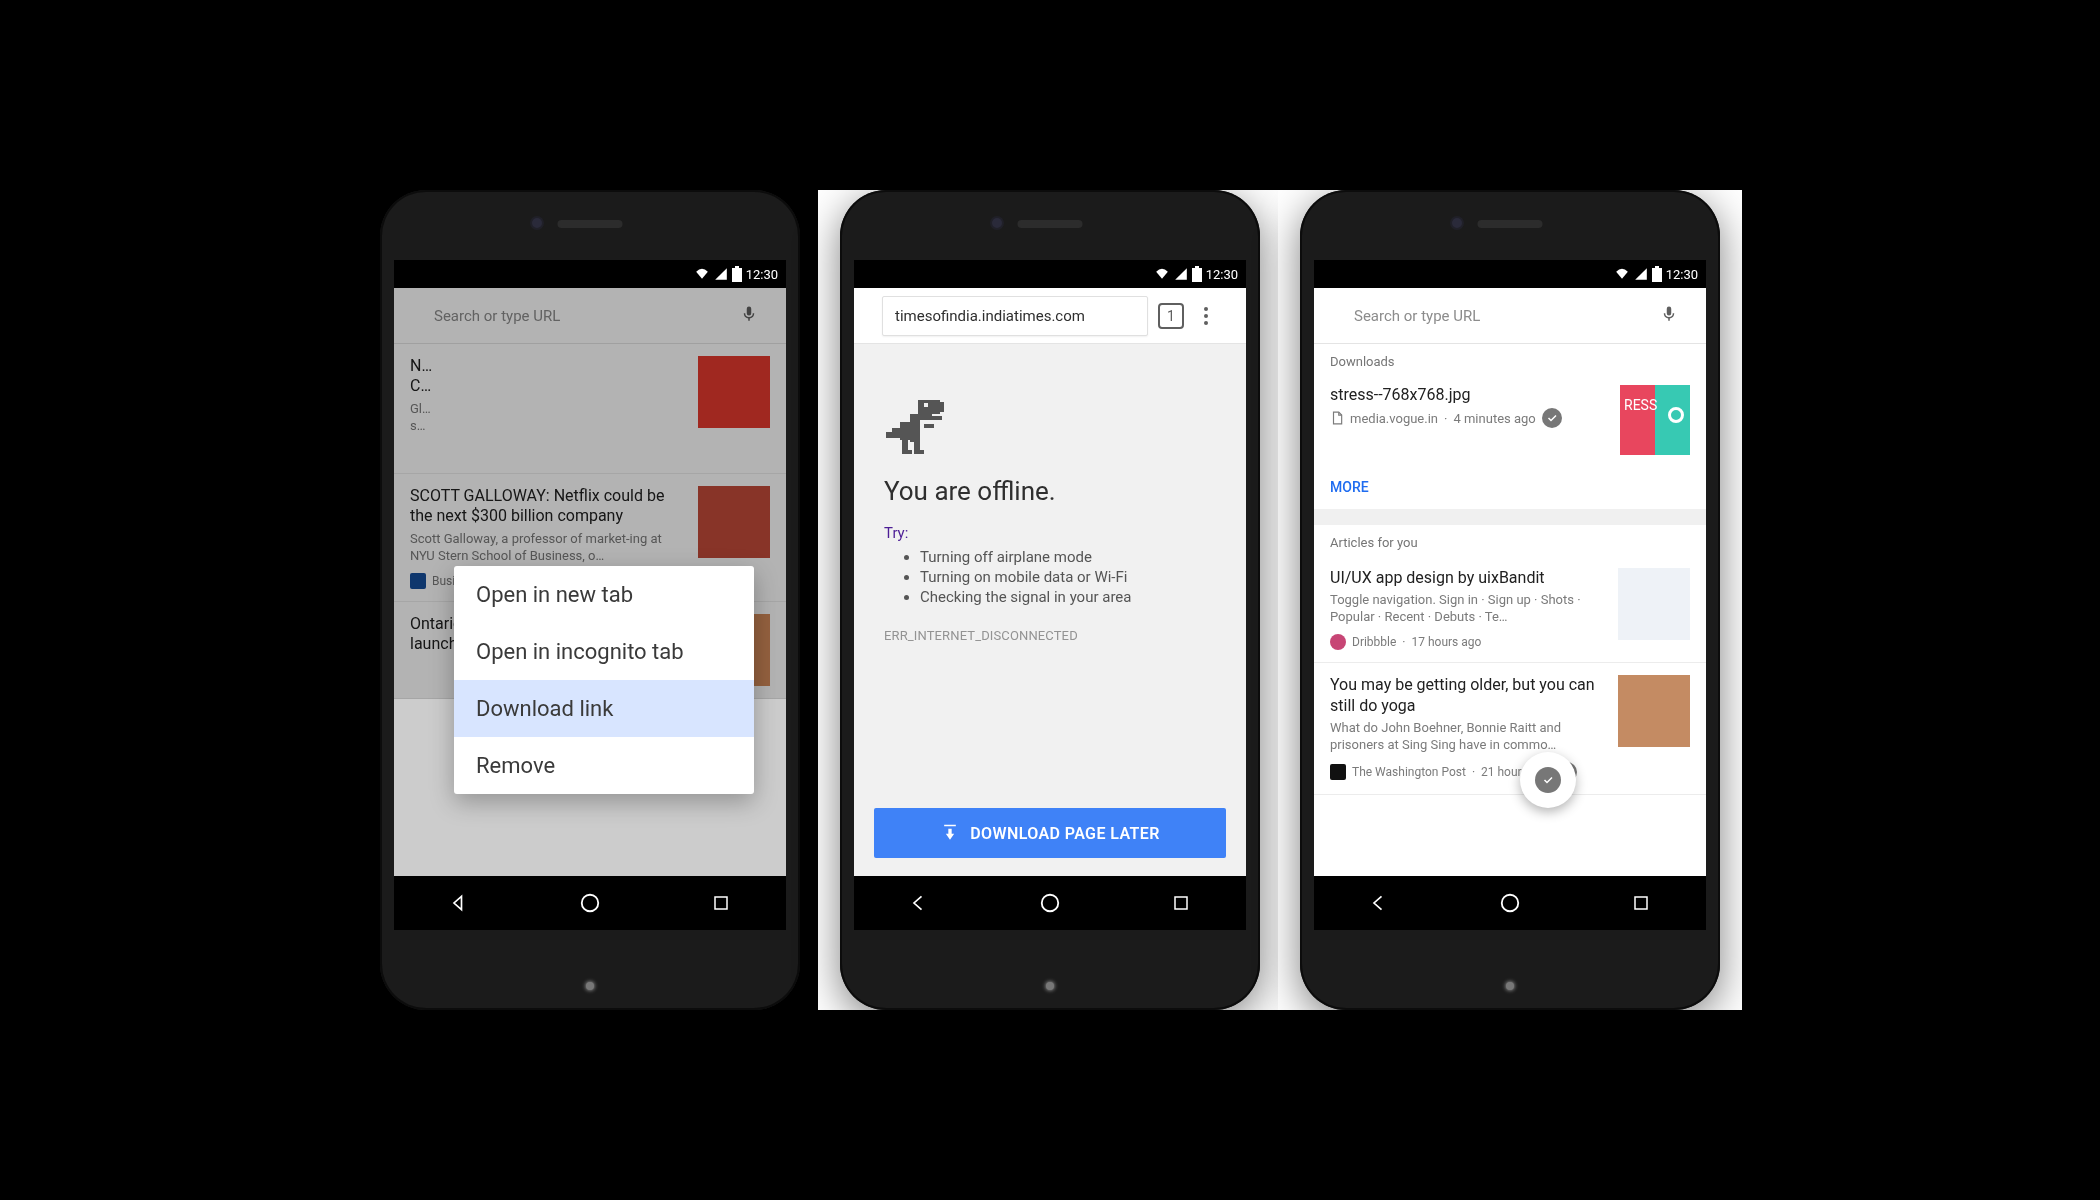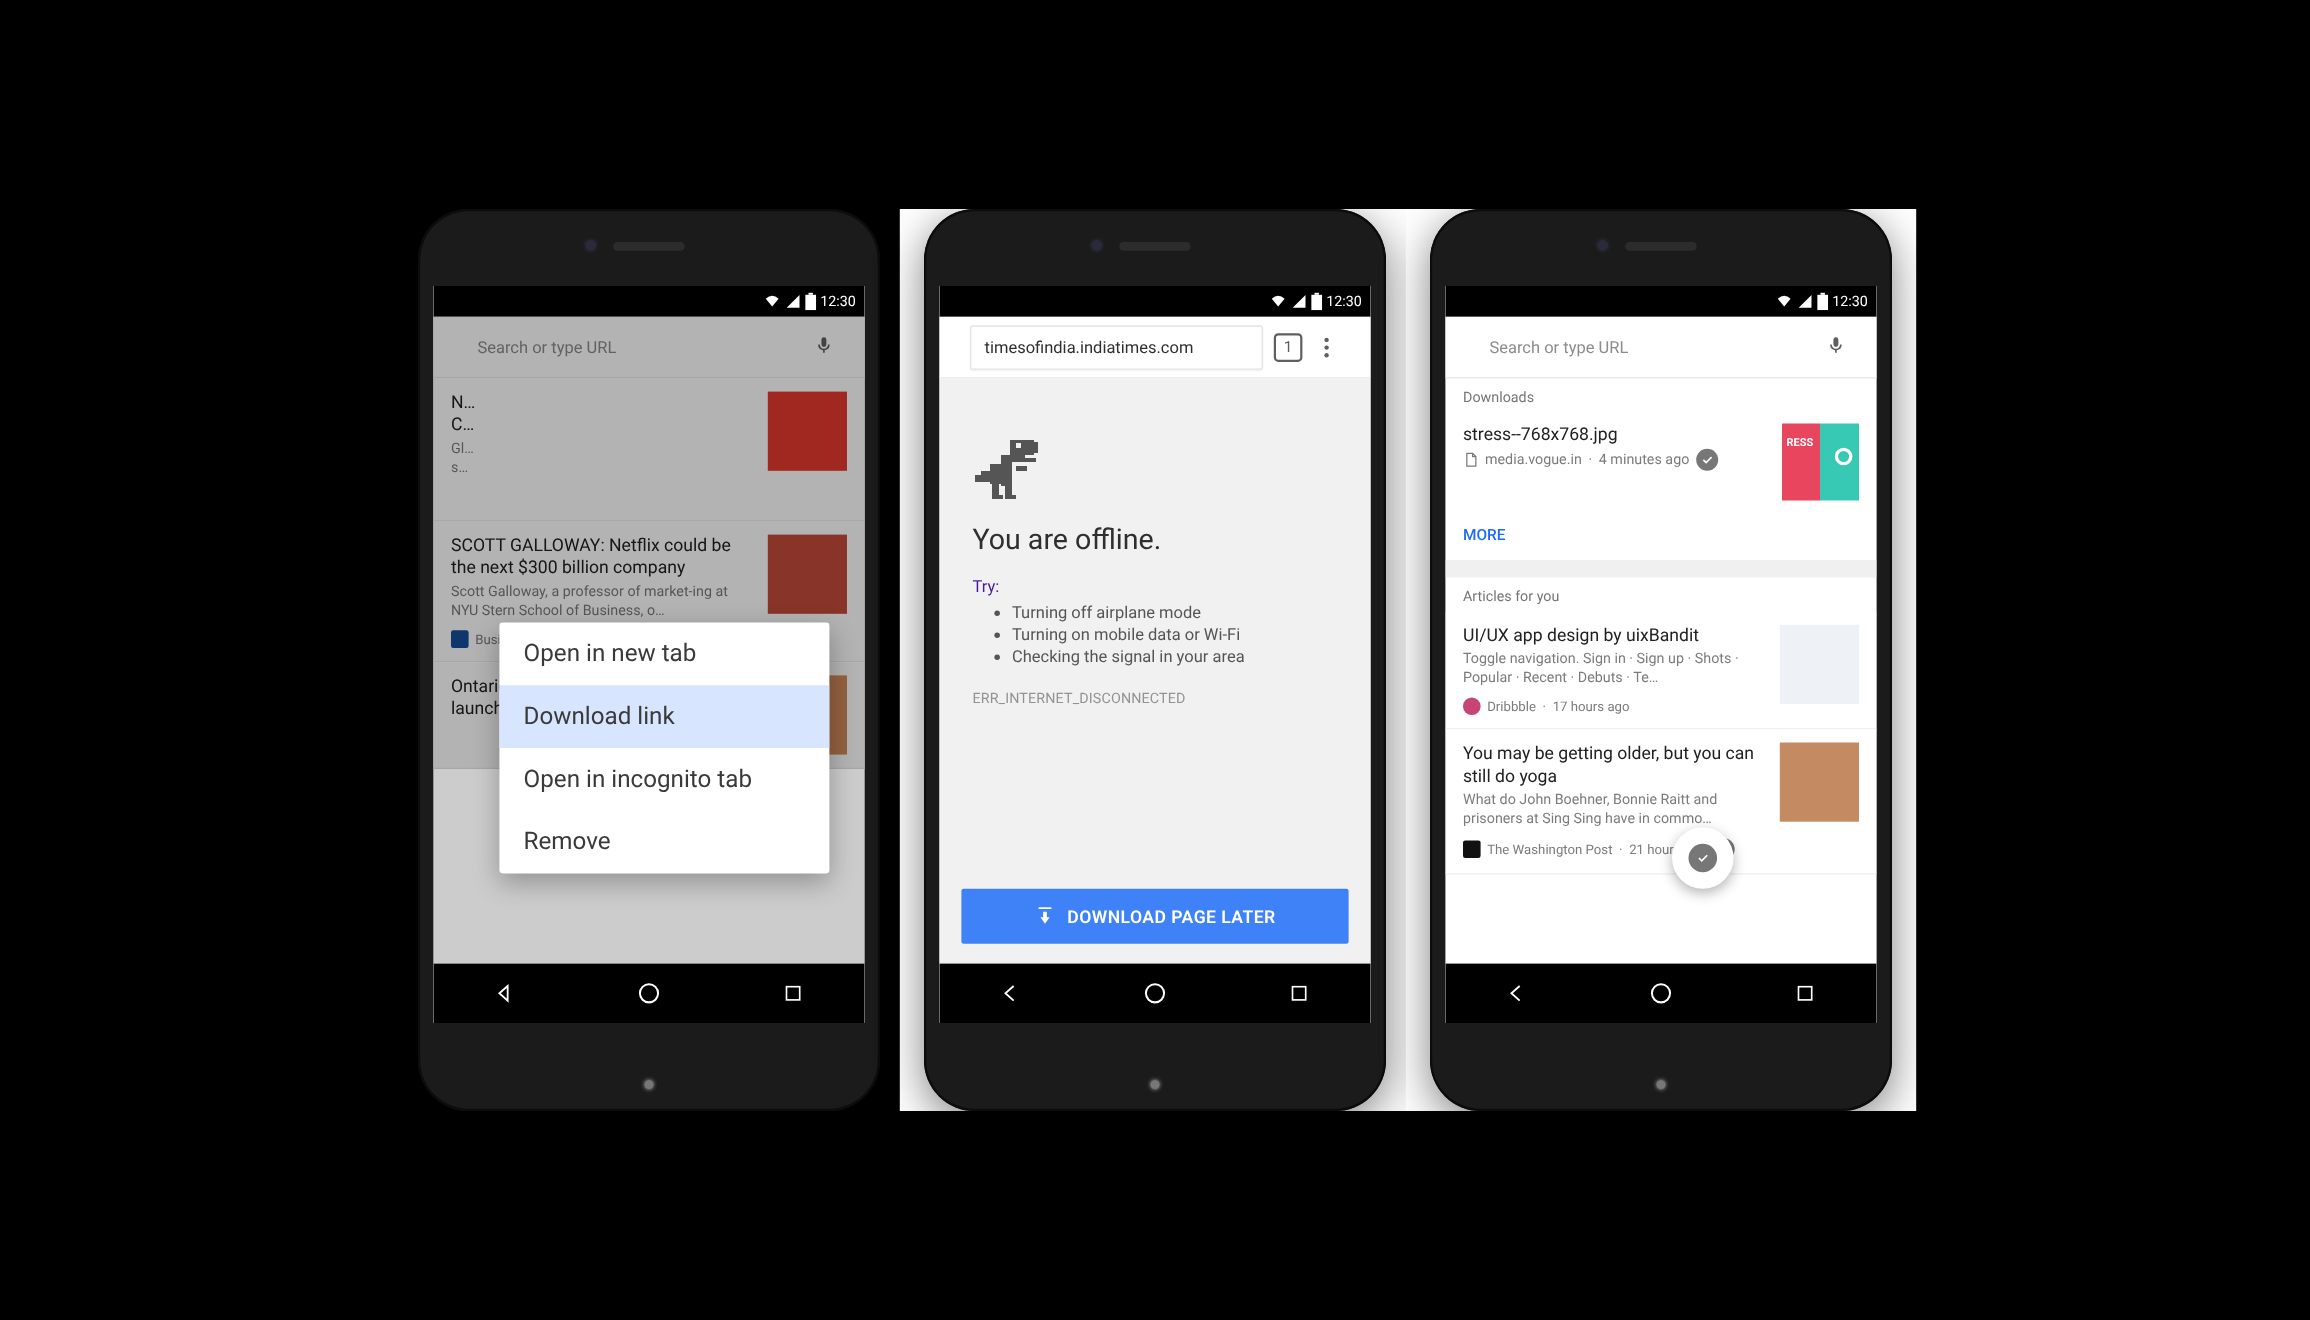--- a/index.html
+++ b/index.html
@@ -281,22 +281,22 @@
                     <div class="title">Ontario basic income pilot project to launch in Hamilton, Lindsay an…</div>
                   </div>
                   <div class="thumb" style="background:#d28b5a;"></div>
                 </div>
               </div>
             </div>
           </div>
 
           <div class="ctx-menu">
             <div class="ctx-item">Open in new tab</div>
+            <div class="ctx-item">Open in incognito tab</div>
             <div class="ctx-item hl">Download link</div>
-            <div class="ctx-item">Open in incognito tab</div>
             <div class="ctx-item">Remove</div>
           </div>
         </div>
 
         <div class="navbar">
           <div class="navbtn">
               <svg width="20" height="20" viewBox="0 0 24 24" fill="none" stroke="#fff" stroke-width="2">
                 <path d="M15 4 L6 12 L15 20 Z" fill="none"></path>
               </svg>
             </div>
@@ -466,21 +466,21 @@
                 <span>·</span>
                 <span>4 minutes ago</span>
                 <span class="check-badge">
                     <svg viewBox="0 0 24 24" fill="none" stroke="#fff" stroke-width="3">
                       <path d="M5 12l5 5L20 7"></path>
                     </svg>
                   </span>
               </div>
             </div>
             <div class="thumb thumb-color" style="width:70px;height:70px; position:relative;">
-              <span style="color:#fff;font-weight:700;font-size:10px;position:absolute;left:4px;top:12px;">RESS</span>
+              <span style="color:#fff;font-weight:400;font-size:14px;position:absolute;left:4px;top:12px;">RESS</span>
               <span style="position:absolute;right:6px;top:22px;width:16px;height:16px;border:3px solid #fff;border-radius:50%;"></span>
             </div>
           </div>
           <div class="more-link">MORE</div>
           <div class="sep-bar"></div>
           <div class="section-head">Articles for you</div>
 
           <div class="article">
             <div class="txt">
               <div class="title">UI/UX app design by uixBandit</div>

